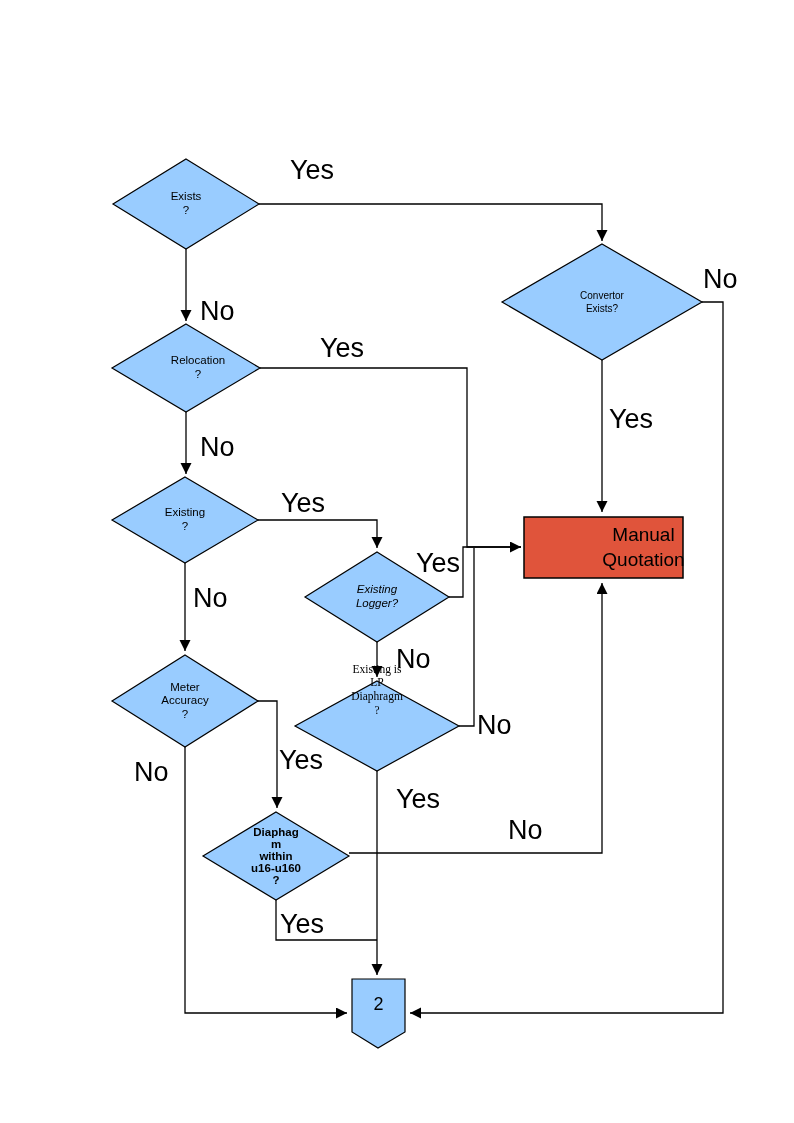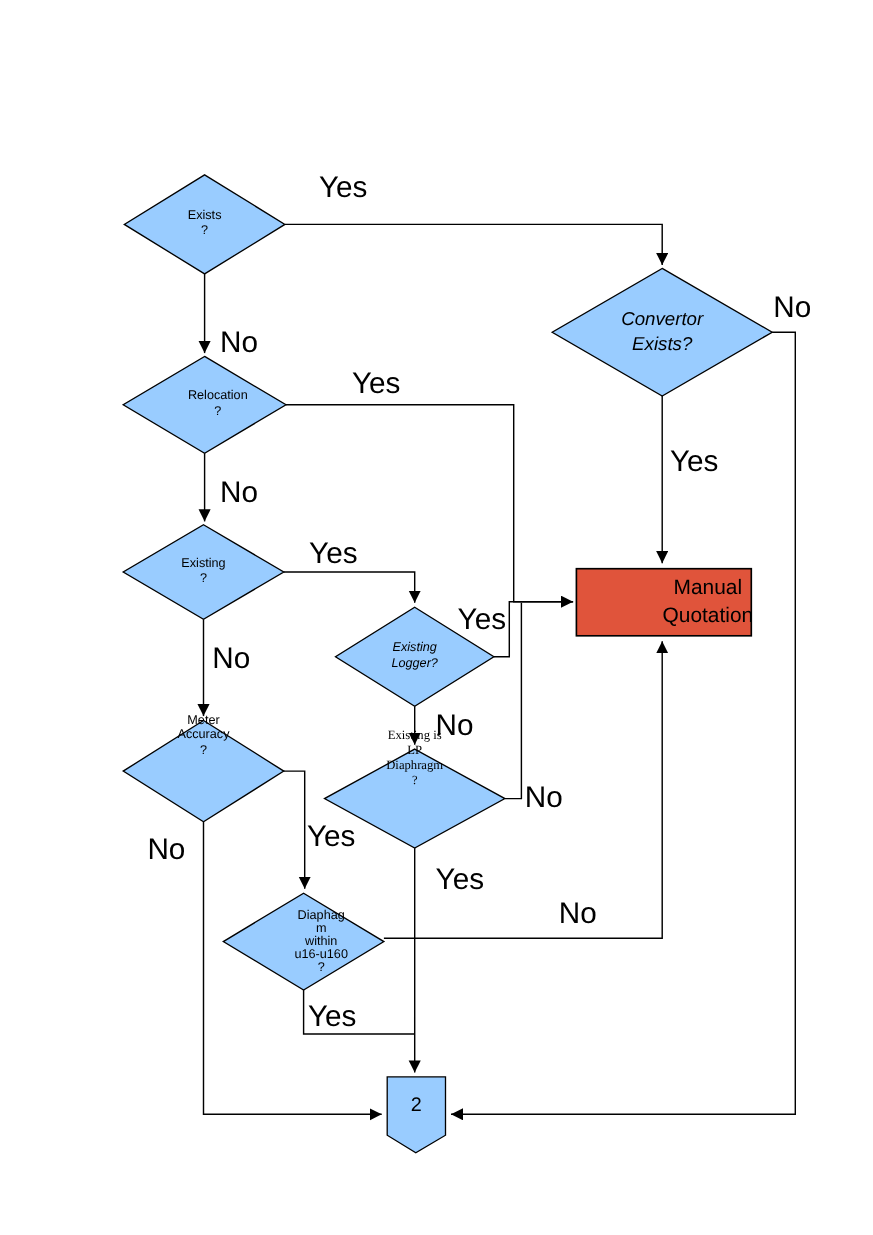--- a/index.html
+++ b/index.html
@@ -44,21 +44,21 @@
     display: flex;
     align-items: center;
     justify-content: center;
     text-align: center;
     white-space: pre-line;
     font-size: 11.5px;
     line-height: 1.18;
     color: var(--text);
     pointer-events: none;
   }
-  .nlabel.big { font-size: 17px; line-height: 1.35; font-style: italic; }
+  .nlabel.big { font-size: 10px; line-height: 1.35; }
   .nlabel.process-label { font-size: 19px; line-height: 1.3; }
   .nlabel.connector-label { font-size: 18px; }
   .elabel {
     position: absolute;
     font-size: 27px;
     line-height: 1;
     color: var(--text);
     white-space: nowrap;
   }
 </style>
@@ -104,30 +104,30 @@
 
     <polygon class="shape" points="352,979 405,979 405,1032 378,1048 352,1032"></polygon>
   </svg>
 
   <div class="nlabel" style="left:126px; top:174px; width:120px; height:60px;">Exists
 ?</div>
   <div class="nlabel" style="left:138px; top:338px; width:120px; height:60px;">Relocation
 ?</div>
   <div class="nlabel" style="left:125px; top:490px; width:120px; height:60px;">Existing
 ?</div>
-  <div class="nlabel" style="left:125px; top:634px; width:120px; height:70px;">Meter
+  <div class="nlabel" style="left:125px; top:666px; width:120px; height:70px;">Meter
 Accuracy
 ?</div>
   <div class="nlabel" style="left:317px; top:567px; width:120px; height:60px;font-style:italic;">Existing
 Logger?</div>
   <div class="nlabel" style="left:317px; top:654px; width:120px; height:72px;font-family:Liberation Serif, serif;">Existing is
 LP
 Diaphragm
 ?</div>
-  <div class="nlabel" style="left:232px; top:822px; width:120px; height:68px; line-height:1.05;">Diaphag
+  <div class="nlabel" style="left:216px; top:822px; width:120px; height:68px; line-height:1.05;font-weight:bold;">Diaphag
 m
 within
 u16-u160
 ?</div>
   <div class="nlabel big" style="left:532px; top:272px; width:140px; height:60px;">Convertor
 Exists?</div>
   <div class="nlabel process-label" style="left:524px; top:517px; width:159px; height:61px;padding-left:40px;">Manual
 Quotation</div>
   <div class="nlabel connector-label" style="left:352px; top:984px; width:53px; height:42px;">2</div>
 

